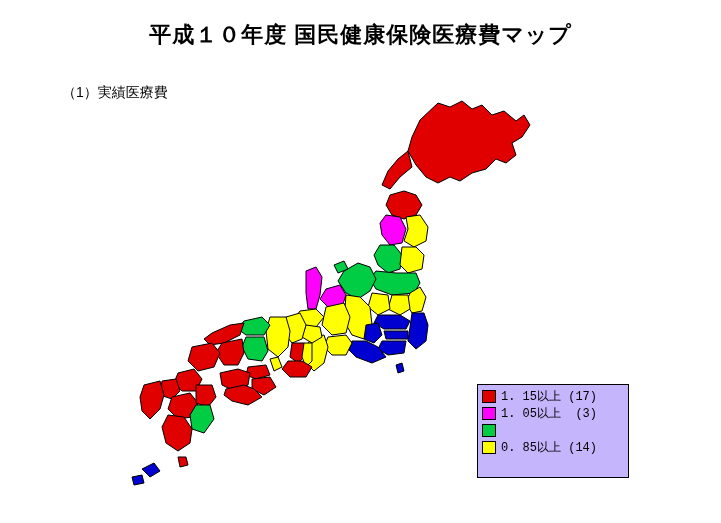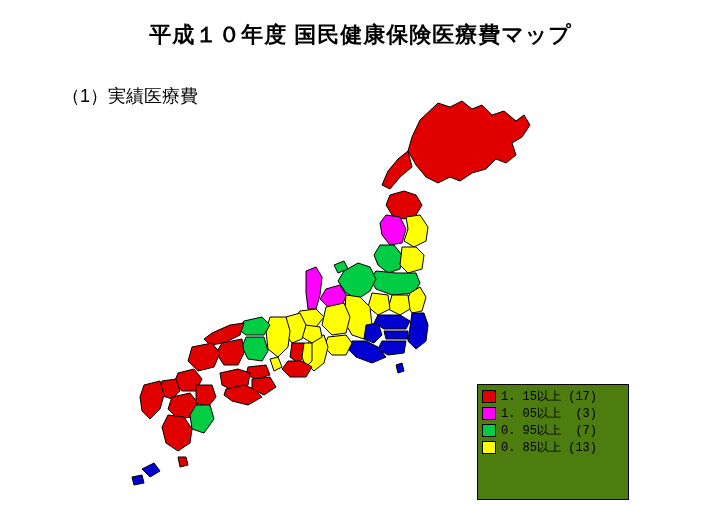--- a/index.html
+++ b/index.html
@@ -28,41 +28,41 @@
     text-align: center;
     font-size: 22px;
     font-weight: bold;
     letter-spacing: 1px;
     white-space: nowrap;
   }
   #subtitle {
     position: absolute;
     top: 84px;
     left: 62px;
-    font-size: 18px;
+    font-size: 14px;
     white-space: nowrap;
   }
   #map-area {
     position: absolute;
     top: 85px;
     left: 120px;
     width: 480px;
     height: 410px;
   }
   #map-svg {
     display: block;
   }
   #legend {
     position: absolute;
     left: 477px;
     top: 384px;
     width: 152px;
-    height: 116px;
+    height: 94px;
     border: 1px solid #000000;
-    background: #4d7c0f;
+    background: #c4b5fd;
     box-sizing: border-box;
     padding: 3px 4px;
   }
   .legend-row {
     display: flex;
     align-items: center;
     height: 17px;
     margin: 0;
   }
   .legend-swatch {
@@ -204,21 +204,20 @@
     <div class="legend-row">
       <span class="legend-swatch" style="background:#e00000"></span>
       <span class="legend-label">1. 15以上 (17)</span>
     </div>
     <div class="legend-row">
       <span class="legend-swatch" style="background:#ff00ff"></span>
       <span class="legend-label">1. 05以上  (3)</span>
     </div>
     <div class="legend-row">
       <span class="legend-swatch" style="background:#00cc44"></span>
-      <span class="legend-label">0. 95以上  (7)</span>
     </div>
     <div class="legend-row">
       <span class="legend-swatch" style="background:#ffff00"></span>
-      <span class="legend-label">0. 85以上 (13)</span>
+      <span class="legend-label">0. 85以上 (14)</span>
     </div>
   </div>
 
 </div>
 
 </body></html>

